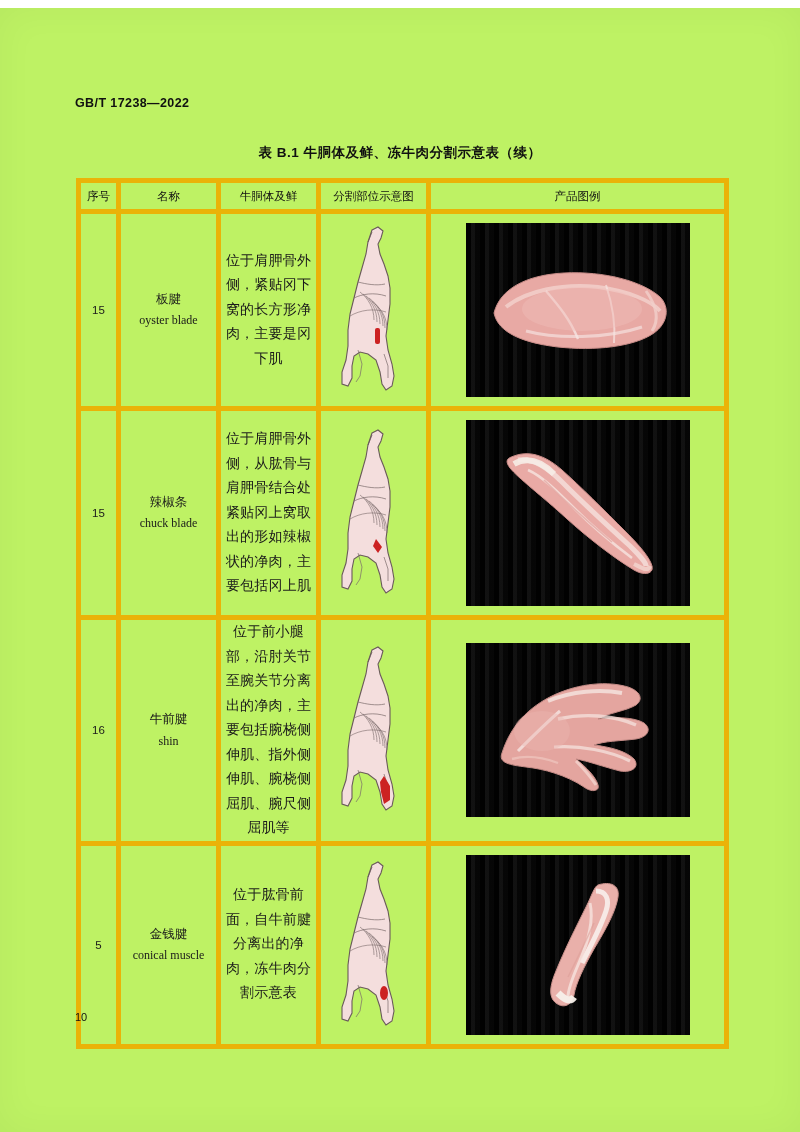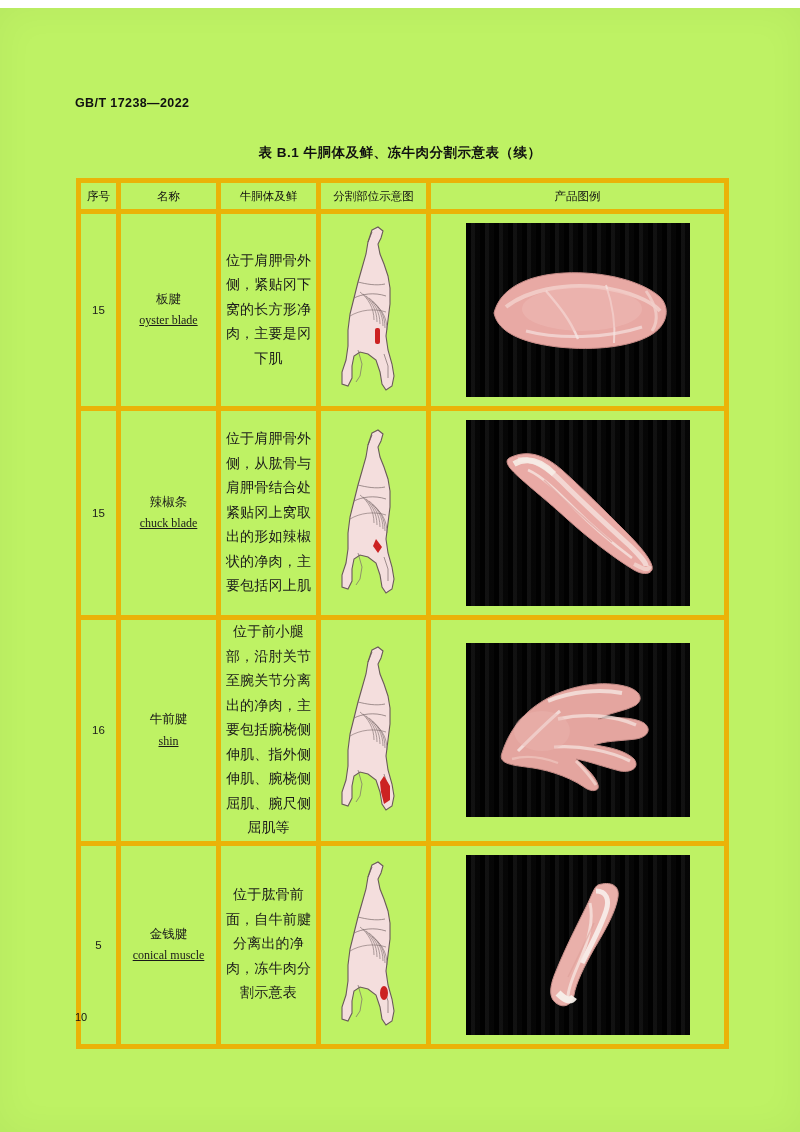--- a/index.html
+++ b/index.html
@@ -93,21 +93,20 @@
   .name-cn {
     display: block;
     font-family: Liberation Sans, sans-serif;
     font-size: 12.5px;
   }
   .name-en {
     display: block;
     font-family: "Liberation Serif", serif;
     font-size: 12px;
     margin-top: 2px;
-    text-decoration: underline;
   }
   td.desc {
     text-align: left;
     font-family: Liberation Serif, serif;
     font-size: 14px;
     line-height: 1.75;
     padding: 6px 7px;
     letter-spacing: 0.2px;
   }
   td.diagram, td.photo {

